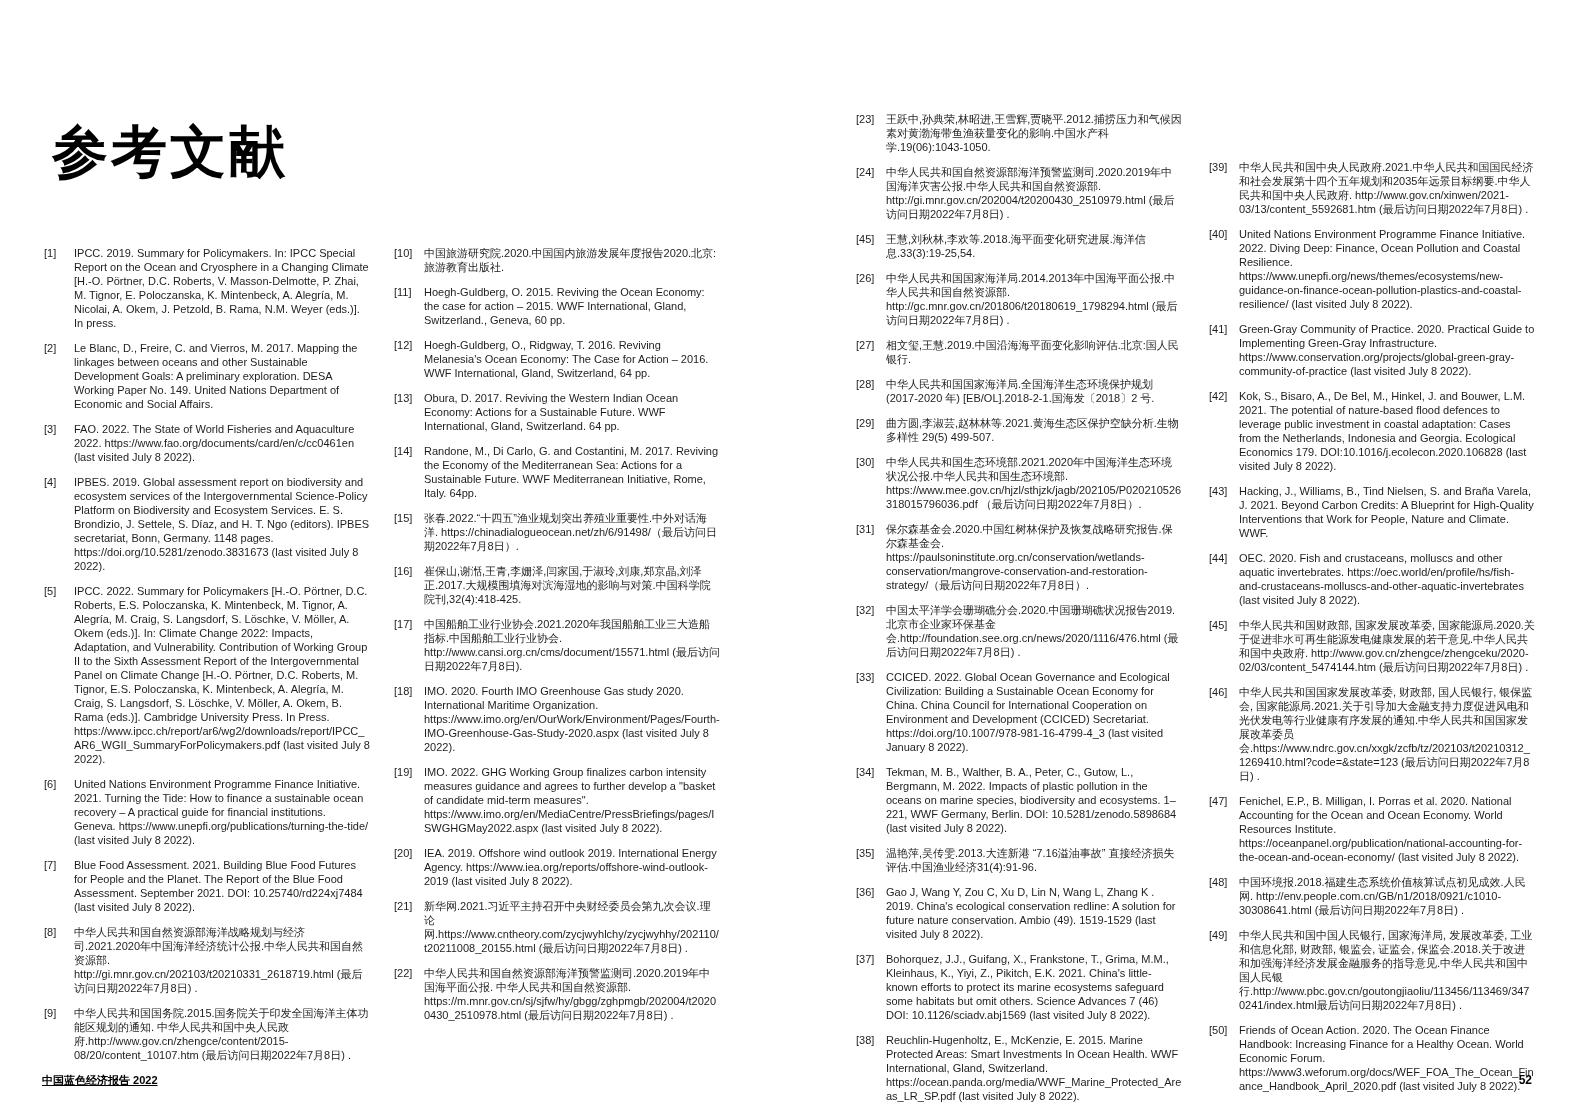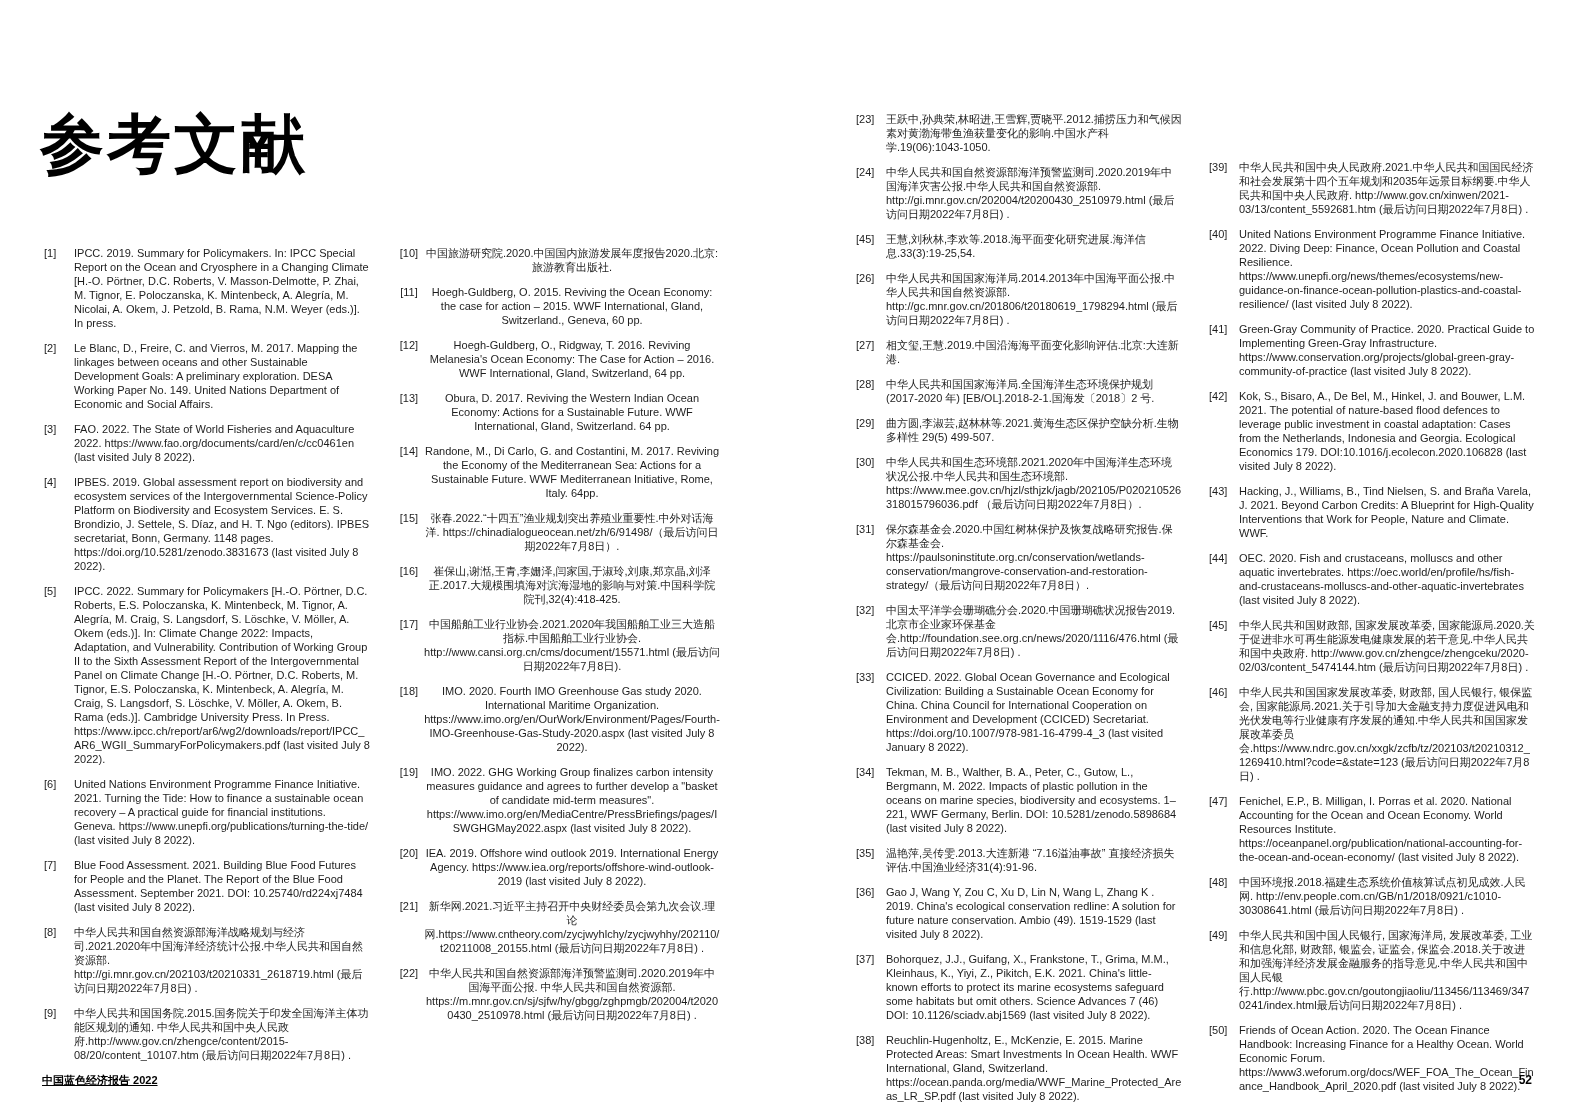--- a/index.html
+++ b/index.html
@@ -10,33 +10,33 @@
     height: 1116px;
     background: #ffffff;
     font-family: "Liberation Sans", "DejaVu Sans", sans-serif;
     color: #1d1d1d;
     overflow: hidden;
   }
   .page-title {
     position: absolute;
     left: 40px;
     top: 112px;
-    margin: 0;
-    font-size: 64px;
+    margin: 12px;
+    font-size: 56px;
     font-weight: 900;
     letter-spacing: 3px;
     color: #000000;
     line-height: 1;
   }
   .ref-col {
     position: absolute;
     width: 326px;
   }
   .col1 { left: 44px;  top: 246px; }
-  .col2 { left: 394px; top: 246px; text-align: center; }
+  .col2 { left: 394px; top: 246px; }
   .col3 { left: 856px; top: 112px; }
   .col4 { left: 1209px; top: 112px; margin-top: 48px; }
   .ref {
     display: flex;
     align-items: flex-start;
     margin-bottom: 11px;
     font-size: 11px;
     line-height: 14px;
   }
   .ref-num {
@@ -177,21 +177,21 @@
       <div class="ref">
         <span class="ref-num">[45]</span>
         <span class="ref-text">王慧,刘秋林,李欢等.2018.海平面变化研究进展.海洋信息.33(3):19-25,54.</span>
       </div>
       <div class="ref">
         <span class="ref-num">[26]</span>
         <span class="ref-text">中华人民共和国国家海洋局.2014.2013年中国海平面公报.中华人民共和国自然资源部. http://gc.mnr.gov.cn/201806/t20180619_1798294.html (最后访问日期2022年7月8日) .</span>
       </div>
       <div class="ref">
         <span class="ref-num">[27]</span>
-        <span class="ref-text">相文玺,王慧.2019.中国沿海海平面变化影响评估.北京:大连新港.</span>
+        <span class="ref-text">相文玺,王慧.2019.中国沿海海平面变化影响评估.北京:国人民银行.</span>
       </div>
       <div class="ref">
         <span class="ref-num">[28]</span>
         <span class="ref-text">中华人民共和国国家海洋局.全国海洋生态环境保护规划 (2017-2020 年) [EB/OL].2018-2-1.国海发〔2018〕2 号.</span>
       </div>
       <div class="ref">
         <span class="ref-num">[29]</span>
         <span class="ref-text">曲方圆,李淑芸,赵林林等.2021.黄海生态区保护空缺分析.生物多样性 29(5) 499-507.</span>
       </div>
       <div class="ref">

